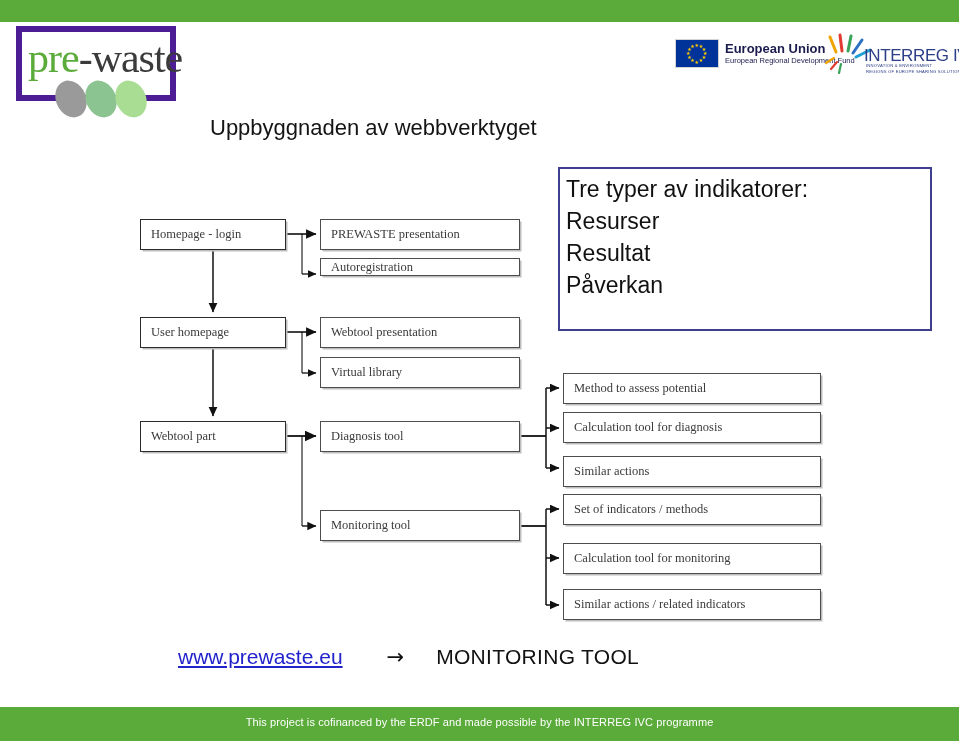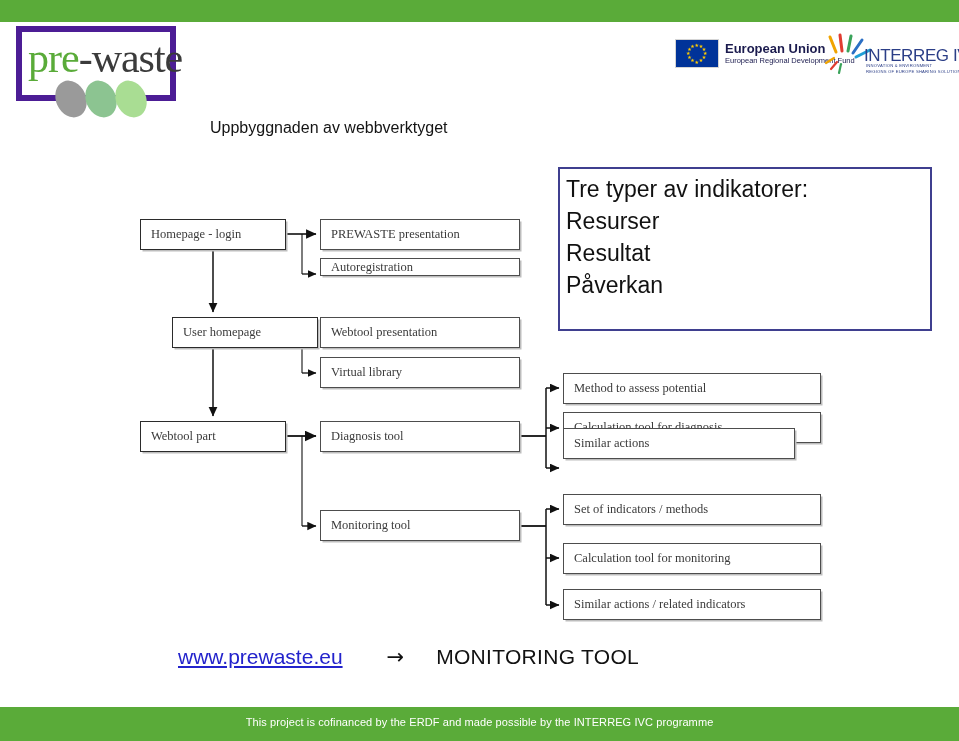--- a/index.html
+++ b/index.html
@@ -145,21 +145,21 @@
     white-space: nowrap;
   }
   .interreg-sub1 { top: 31px; }
   .interreg-sub2 { top: 37px; }
 
   
   .slide-title {
     position: absolute;
     left: 210px; top: 114px;
     width: 340px;
-    font-size: 16px;
+    font-size: 22px;
     line-height: 27px;
     color: #141414;
     font-family: "Liberation Sans", sans-serif;
   }
 
   
   .callout {
     position: absolute;
     left: 558px; top: 167px;
     width: 374px; height: 164px;
@@ -334,29 +334,29 @@
         <path d="M546 509 L546 605" stroke-width="1.5"></path>
         <path d="M546 509 L559 509" stroke-width="1.5" marker-end="url(#ah)"></path>
         <path d="M546 558 L559 558" stroke-width="1.5" marker-end="url(#ah)"></path>
         <path d="M546 605 L559 605" stroke-width="1.5" marker-end="url(#ah)"></path>
       </g>
     </svg>
     <div id="nodes">
         <div class="node thick" style="left: 140px; top: 219px; width: 146px; height: 31px;">Homepage - login</div>
         <div class="node" style="left: 320px; top: 219px; width: 200px; height: 31px;">PREWASTE presentation</div>
         <div class="node" style="left: 320px; top: 258px; width: 200px; height: 18px;">Autoregistration</div>
-        <div class="node thick" style="left: 140px; top: 317px; width: 146px; height: 31px; margin-left: 32px;">User homepage</div>
+        <div class="node thick" style="left: 140px; top: 317px; width: 146px; height: 31px;">User homepage</div>
         <div class="node" style="left: 320px; top: 317px; width: 200px; height: 31px;">Webtool presentation</div>
         <div class="node" style="left: 320px; top: 357px; width: 200px; height: 31px;">Virtual library</div>
         <div class="node thick" style="left: 140px; top: 421px; width: 146px; height: 31px;">Webtool part</div>
         <div class="node" style="left: 320px; top: 421px; width: 200px; height: 31px;">Diagnosis tool</div>
         <div class="node" style="left: 320px; top: 510px; width: 200px; height: 31px;">Monitoring tool</div>
         <div class="node" style="left: 563px; top: 373px; width: 258px; height: 31px;">Method to assess potential</div>
         <div class="node" style="left: 563px; top: 412px; width: 258px; height: 31px;">Calculation tool for diagnosis</div>
-        <div class="node" style="left: 563px; top: 428px; width: 232px; height: 31px;">Similar actions</div>
+        <div class="node" style="left: 563px; top: 456px; width: 258px; height: 31px;">Similar actions</div>
         <div class="node" style="left: 563px; top: 494px; width: 258px; height: 31px;">Set of indicators / methods</div>
         <div class="node" style="left: 563px; top: 543px; width: 258px; height: 31px;">Calculation tool for monitoring</div>
         <div class="node" style="left: 563px; top: 589px; width: 258px; height: 31px;">Similar actions / related indicators</div>
       </div>
   </div>
 
   <div class="link-row">
     <span class="weburl">www.prewaste.eu</span>
     <span class="arrow-glyph">→</span>
     <span class="monitoring">MONITORING TOOL</span>

